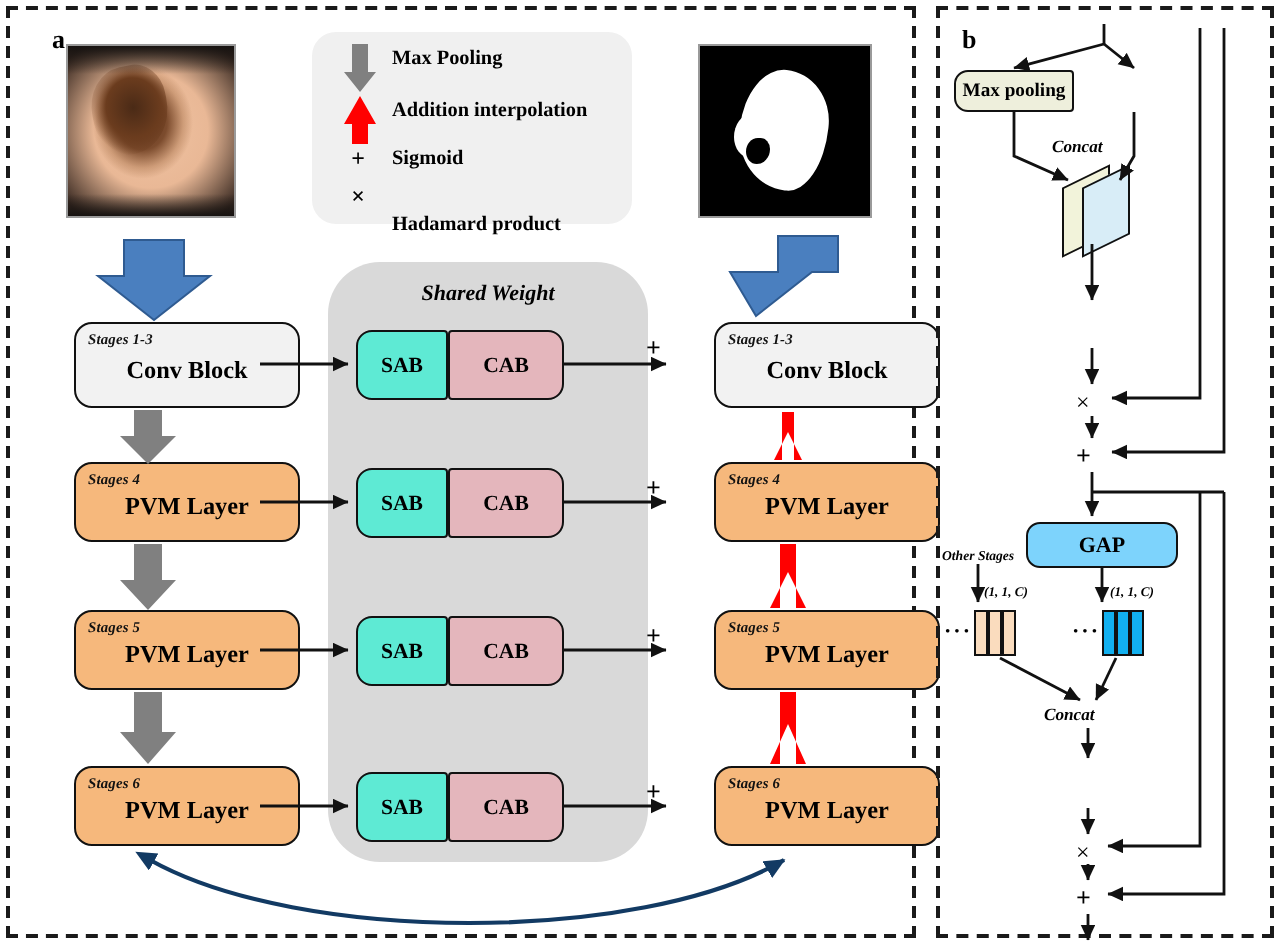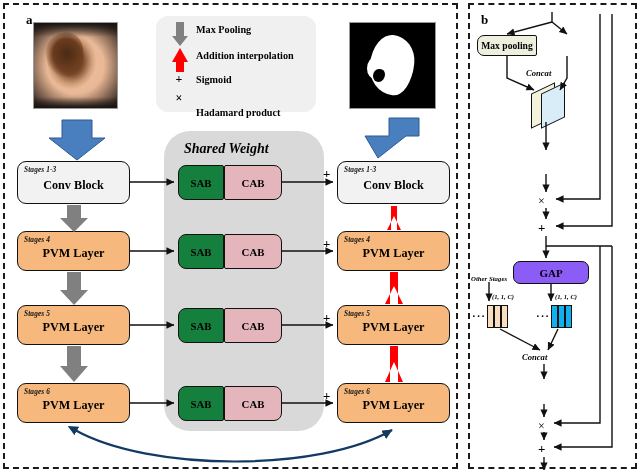--- a/index.html
+++ b/index.html
@@ -10,37 +10,37 @@
   
   .panel{position:absolute;border:2px dashed #1a1a1a;box-sizing:border-box;}
   #panel-a{left:3px;top:3px;width:455px;height:466px;}
   #panel-b{left:468px;top:3px;width:169px;height:466px;}
   .panel-label{position:absolute;font-weight:bold;font-size:13px;color:#000;
                font-family:"Liberation Serif",serif;}
 
   
   .nbox{position:absolute;box-sizing:border-box;border:1.6px solid #111;
         border-radius:9px;display:flex;flex-direction:column;
-        justify-content:center;background:#f2f2f2;}
+        justify-content:center;background:#f2f2f2;margin-left:20px;}
   .nbox .stage{position:absolute;left:6px;top:3px;font-size:7.4px;
         font-style:italic;font-weight:bold;color:#111;letter-spacing:.1px;}
   .nbox .main{width:100%;text-align:center;font-size:12.2px;font-weight:bold;
         color:#000;margin-top:5px;}
   .conv{background:#f2f2f2;}
   .pvm{background:#f6b87c;}
 
   
   #shared-bg{position:absolute;background:#d9d9d9;border-radius:26px;}
-  #shared-label{position:absolute;font-size:14px;font-style:italic;
-        font-weight:bold;color:#000;width:120px;}
+  #shared-label{position:absolute;font-size:11px;font-style:italic;
+        font-weight:bold;color:#000;text-align:center;width:120px;}
 
   .ab{position:absolute;box-sizing:border-box;border:1.6px solid #111;
       display:flex;align-items:center;justify-content:center;
       font-size:10.8px;font-weight:bold;color:#000;}
-  .sab{background:#15803d;border-radius:8px 2px 2px 8px;}
+  .sab{background:#5eead4;border-radius:8px 2px 2px 8px;}
   .cab{background:#e4b6bc;border-radius:2px 8px 8px 2px;}
 
   
   #legend{position:absolute;background:#f0f0f0;border-radius:12px;}
   .leg-row{position:absolute;font-size:10.2px;font-weight:bold;color:#000;}
   .leg-sym{position:absolute;font-size:12px;font-weight:bold;color:#000;
            text-align:center;}
 
   
   .imgbox{position:absolute;border:1px solid #9a9a9a;box-sizing:border-box;}
@@ -50,21 +50,21 @@
   .plus{position:absolute;font-size:13px;font-weight:bold;color:#000;
         font-family:"Liberation Serif",serif;}
   .times{position:absolute;font-size:12px;color:#000;}
 
   
   .bbox{position:absolute;box-sizing:border-box;border:1.6px solid #111;
         display:flex;align-items:center;justify-content:center;
         font-size:9.6px;font-weight:bold;color:#000;border-radius:7px;background:#fff;}
   .maxp{background:#eeefdc;border-radius:7px 2px 2px 7px;}
   .avgp{background:#d6e9f5;border-radius:2px 7px 7px 2px;}
-  .gap{background:#8b5cf6;}
+  .gap{background:#7dd3fc;}
   .dim{position:absolute;font-size:6.6px;font-style:italic;font-weight:bold;color:#000;}
   .vecbar{position:absolute;border:1.2px solid #111;box-sizing:border-box;}
   .dots{position:absolute;font-size:11px;font-weight:bold;color:#000;letter-spacing:1px;}
 
   svg.ov{position:absolute;left:0;top:0;width:640px;height:474px;
          pointer-events:none;overflow:visible;}
 </style>
 </head>
 <body>
 

